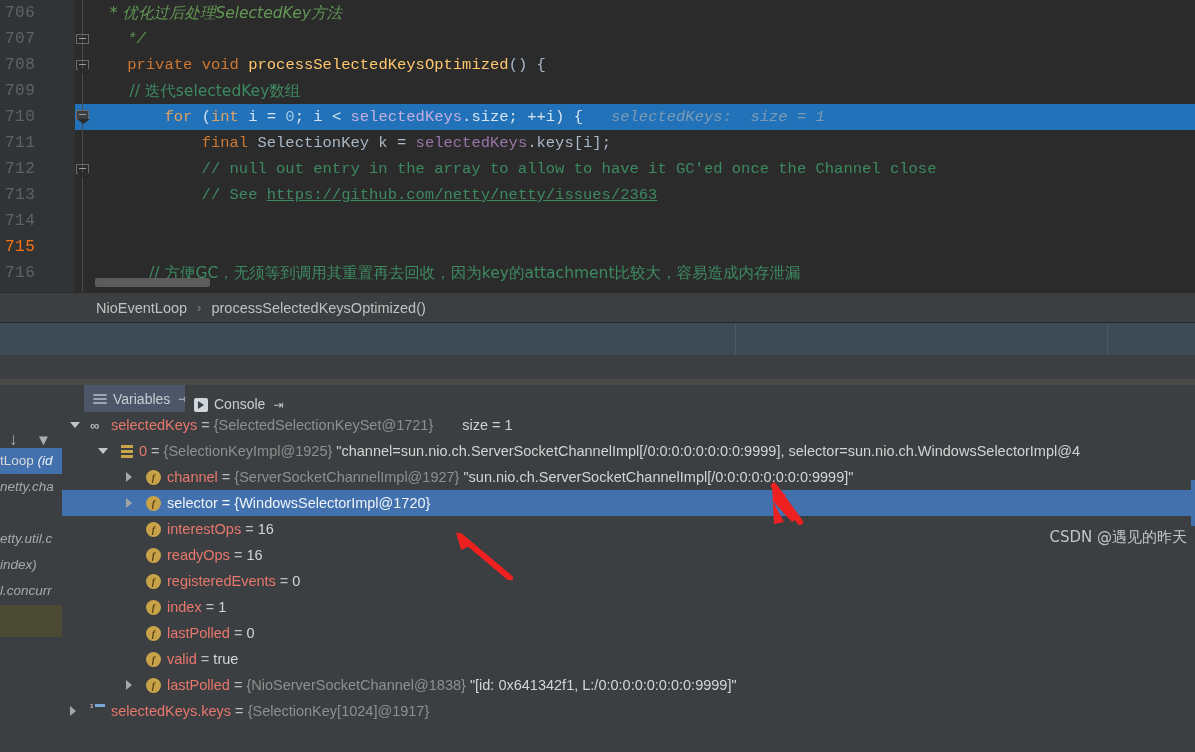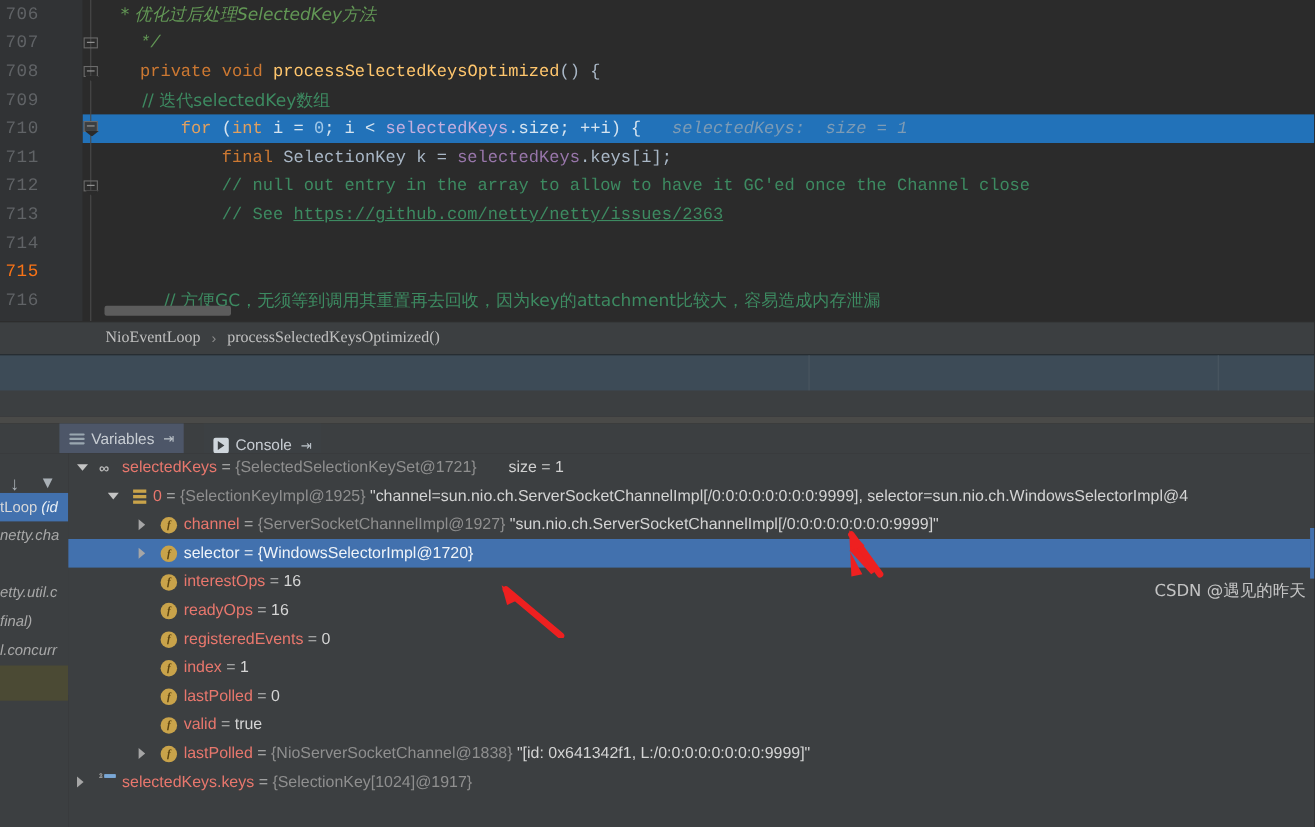--- a/index.html
+++ b/index.html
@@ -142,21 +142,21 @@
     width: 1195px; height: 30px;
     background: #3c3f41;
     border-top: 1px solid #2b2b2b;
     display: flex;
     align-items: center;
     padding-left: 96px;
     box-sizing: border-box;
     color: #bbbbbb;
     font-size: 14.5px;
   }
-  .crumb { color: #c0c0c0; font-family: Liberation Serif, serif; }
+  .crumb { color: #c0c0c0; }
   .crumb-sep { color: #8a8a8a; margin: 0 10px; font-size: 13px; }
 
   
   .tool-strip {
     position: absolute;
     left: 0; top: 322px;
     width: 1195px; height: 33px;
     background: #3d4b57;
     border-top: 1px solid #23282c;
     border-bottom: 1px solid #2c3338;
@@ -473,21 +473,21 @@
   <div class="tool-strip">
     <div class="strip-cell" style="left:0;   width:736px;"></div>
     <div class="strip-cell" style="left:736px; width:372px;"></div>
     <div class="strip-cell" style="left:1108px; width:87px; border-right:none;"></div>
   </div>
 
   <div class="gap-band"></div>
   <div class="gap-band2"></div>
 
   <div class="debug-tabbar">
-    <div class="tab active" style="left:54px;">
+    <div class="tab active" style="left:84px;">
       <span class="tab-icon ic-vars">
           <i></i>
           <i></i>
           <i></i>
         </span>
       <span>Variables</span>
       <span class="tab-pin">⇥</span>
     </div>
     <div class="tab inactive" style="left:185px;">
       <span class="tab-icon ic-console"></span>
@@ -501,21 +501,21 @@
     <div class="rail-btn" style="left:36px; top:20px; font-size:15px;">▼</div>
   </div>
 
   <div class="frames-clip">
     <div class="frame-row sel" style="top:0px">
       <span class="nm">tLoop</span><span> (id</span>
     </div>
     <div class="frame-row" style="top:26px">netty.cha</div>
     <div class="frame-row" style="top:52px"></div>
     <div class="frame-row" style="top:78px">etty.util.c</div>
-    <div class="frame-row" style="top:104px">final)</div>
+    <div class="frame-row" style="top:104px">index)</div>
     <div class="frame-row" style="top:130px">l.concurr</div>
   </div>
   <div class="olive-band"></div>
 
   <div class="vars-panel">
       <div class="vrow" style="top: 0px;">
         <div class="twisty open" style="left: 8px;"></div>
         <div class="vicon ic-set" style="left: 28px;">∞</div>
         <div class="vtext" style="left: 49px;"><span class="vname">selectedKeys</span><span class="veq"> = </span><span class="vtype">{SelectedSelectionKeySet@1721}</span><span class="vmeta">  size = 1</span></div>
       </div>

